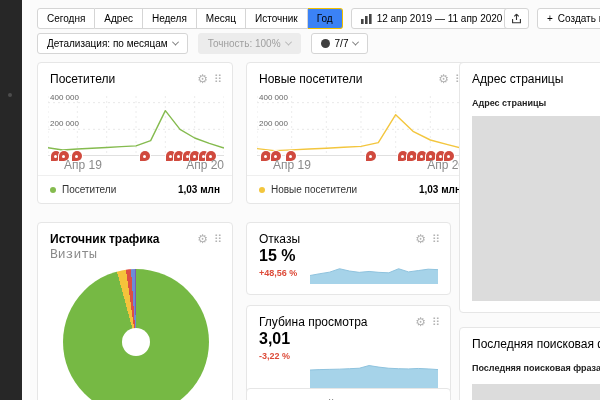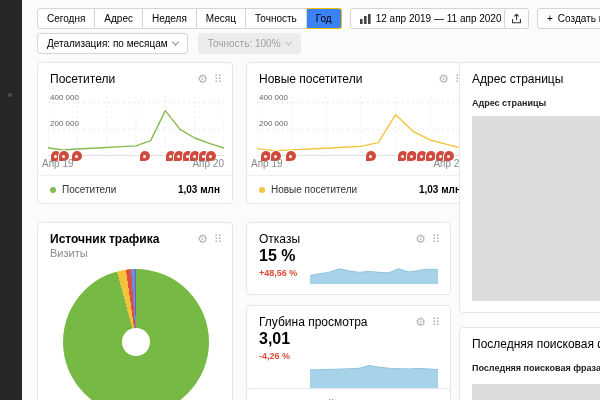--- a/index.html
+++ b/index.html
@@ -50,39 +50,39 @@
   .card.visitors { left:15px; top:62px; width:196px; height:142px; }
   .card.newvisitors { left:224px; top:62px; width:228px; height:142px; }
   .linechart { position:absolute; left:10px; right:8px; top:33px; height:60px; }
   .linechart svg { width:100%; height:100%; display:block; }
   .ylab { position:absolute; left:2px; font-size:8px; color:#666; background:transparent; }
   .ylab.y1 { top:-3px; } .ylab.y2 { top:23px; }
   .marker { position:absolute; bottom:-5px; width:10px; height:10px; background:#d04a3e;
     border-radius:50% 50% 50% 0; box-shadow:0 0 0 1px #fff; transform:translateX(-50%); cursor:pointer; }
   .marker::after { content:""; position:absolute; left:3px; top:3.5px; width:3px; height:3px;
     border-radius:50%; background:#fff; }
-  .xlabels { position:absolute; left:4px; right:8px; top:95px; display:flex;
-    justify-content:space-between; font-size:10px; color:#8a8a8a;align-items:center; }
+  .xlabels { position:absolute; left:26px; right:8px; top:95px; display:flex;
+    justify-content:space-between; font-size:12px; color:#8a8a8a;align-items:center; }
   .card-foot { position:absolute; left:0; right:0; bottom:0; height:28px; border-top:1px solid #efefef;
     display:flex; align-items:center; padding:0 12px; }
   .leg-dot { width:6px; height:6px; border-radius:50%; display:inline-block; margin-right:6px; }
   .leg-label { font-size:10px; color:#333; }
   .leg-total { margin-left:auto; font-size:10px; font-weight:bold; color:#000; }
 
   
   .card.pageurl { left:437px; top:62px; width:200px; height:251px; }
   .card.lastsearch { left:437px; top:327px; width:200px; height:90px; }
   .sub-label { font-size:9px; font-weight:bold; color:#222; padding:10px 12px 0 12px; }
   .gray-block { position:absolute; left:12px; right:10px; background:#dcdcdc; }
   .pageurl .gray-block { top:53px; height:185px; }
   .lastsearch .gray-block { top:56px; height:22px; }
 
   
   .card.traffic { left:15px; top:222px; width:196px; height:200px; }
-  .subtitle { font-size:11px; color:#8a8a8a; padding:0 12px; margin-top:-1px; }
+  .subtitle { font-size:13px; color:#8a8a8a; padding:0 12px; margin-top:-1px;font-family:Liberation Mono, monospace; }
   .donut { position:absolute; left:25px; top:46px; width:146px; height:146px; border-radius:50%; }
   .donut::after { content:""; position:absolute; left:50%; top:50%; width:28px; height:28px;
     background:#fff; border-radius:50%; transform:translate(-50%,-50%); }
 
   .card.kpi1 { left:224px; top:222px; width:205px; height:73px; }
   .card.kpi2 { left:224px; top:305px; width:205px; height:94px; }
   .card.kpi3 { left:224px; top:388px; width:205px; height:40px; }
   .kpi-value { position:absolute; left:12px; top:24px; font-size:16px; font-weight:bold; color:#000; }
   .kpi-delta { position:absolute; left:12px; top:45px; font-size:9px; font-weight:bold; color:#dd4b39; }
   .sparkline { position:absolute; right:12px; bottom:10px; width:128px; height:26px; }
@@ -98,21 +98,21 @@
   </div>
 
   <div class="main">
 
     <div class="tb1">
       <div class="seg">
         <button>Сегодня</button>
         <button>Адрес</button>
         <button>Неделя</button>
         <button>Месяц</button>
-        <button>Точность</button>
+        <button>Источник</button>
         <button class="active">Год</button>
       </div>
       <button class="btn date-btn">
         <span class="bars-icon">
           <svg width="11" height="10" viewBox="0 0 11 10">
               <rect x="0" y="5" width="2.6" height="5" fill="#444"></rect>
               <rect x="4" y="2" width="2.6" height="8" fill="#444"></rect>
               <rect x="8" y="0" width="2.6" height="10" fill="#444"></rect>
             </svg>
         </span>
@@ -137,20 +137,25 @@
     </div>
 
     <div class="tb2">
       <button class="btn">
         <span>Детализация: по месяцам</span>
         <span class="chev"></span>
       </button>
       <button class="btn disabled">
         <span>Точность: 100%</span>
         <span class="chev" style="border-color:#b5b5b5;"></span>
+      </button>
+      <button class="btn">
+        <span class="dot-circle"></span>
+        <span>7/7</span>
+        <span class="chev"></span>
       </button>
     </div>
 
     <div class="card visitors">
       <div class="card-head">
         <span class="card-title">Посетители</span>
         <span class="head-icons">
           <span class="gear">⚙</span>
           <span class="drag">⠿</span>
         </span>
@@ -279,21 +284,21 @@
 
     <div class="card kpi2">
       <div class="card-head">
         <span class="card-title">Глубина просмотра</span>
         <span class="head-icons">
           <span class="gear">⚙</span>
           <span class="drag">⠿</span>
         </span>
       </div>
       <div class="kpi-value">3,01</div>
-      <div class="kpi-delta">-4,26 %</div>
+      <div class="kpi-delta">-3,22 %</div>
       <div class="sparkline">
           <svg viewBox="0 0 100 30" preserveAspectRatio="none" style="width: 100%; height: 100%;">
             <polygon points="0,30 0.00,9.28 7.69,8.76 15.38,8.50 23.08,8.24 30.77,7.72 38.46,7.20 46.15,4.08 53.85,5.90 61.54,7.20 69.23,7.72 76.92,7.98 84.62,7.46 92.31,7.98 100.00,8.76 100,30" fill="#a6d3e9"></polygon>
             <polyline points="0.00,9.28 7.69,8.76 15.38,8.50 23.08,8.24 30.77,7.72 38.46,7.20 46.15,4.08 53.85,5.90 61.54,7.20 69.23,7.72 76.92,7.98 84.62,7.46 92.31,7.98 100.00,8.76" fill="none" stroke="#8fc3de" stroke-width="1" vector-effect="non-scaling-stroke"></polyline>
           </svg>
         </div>
     </div>
 
     <div class="card kpi3">
       <div class="card-head">

